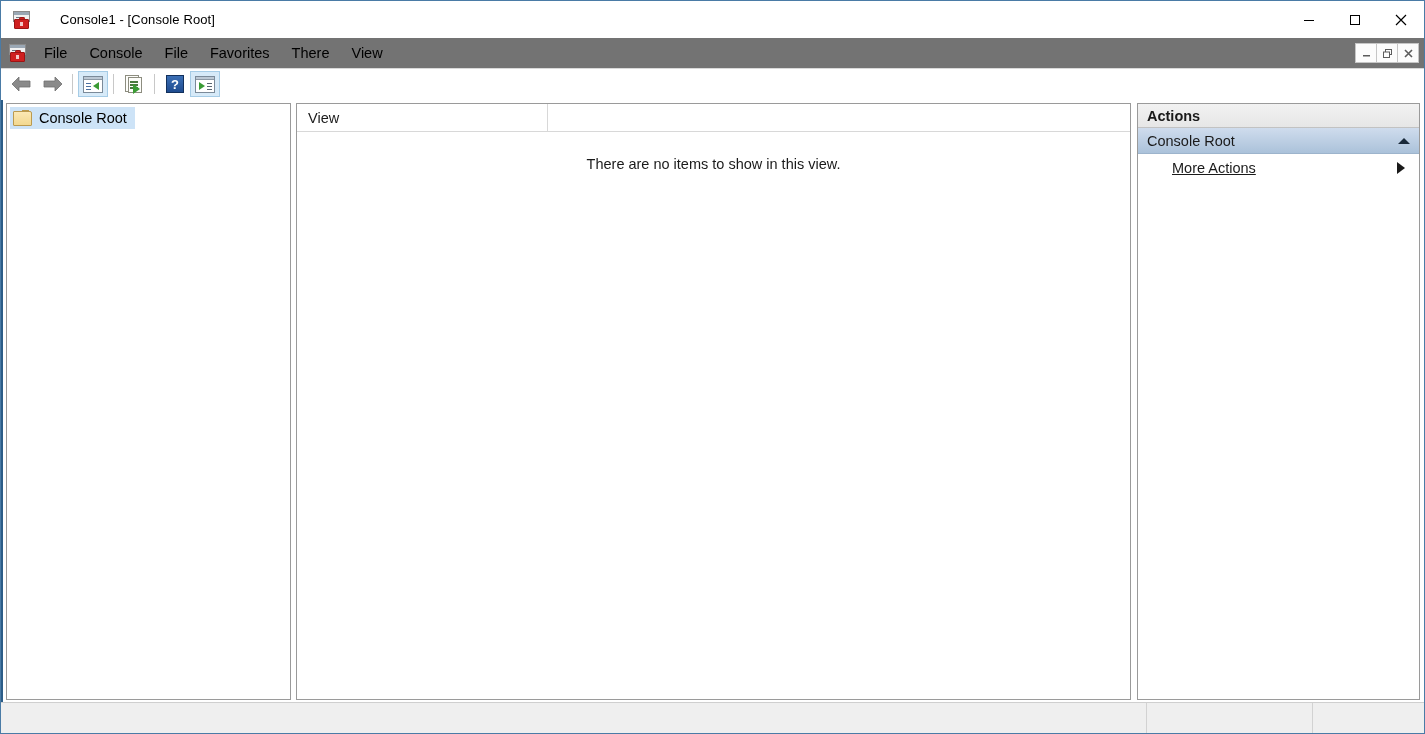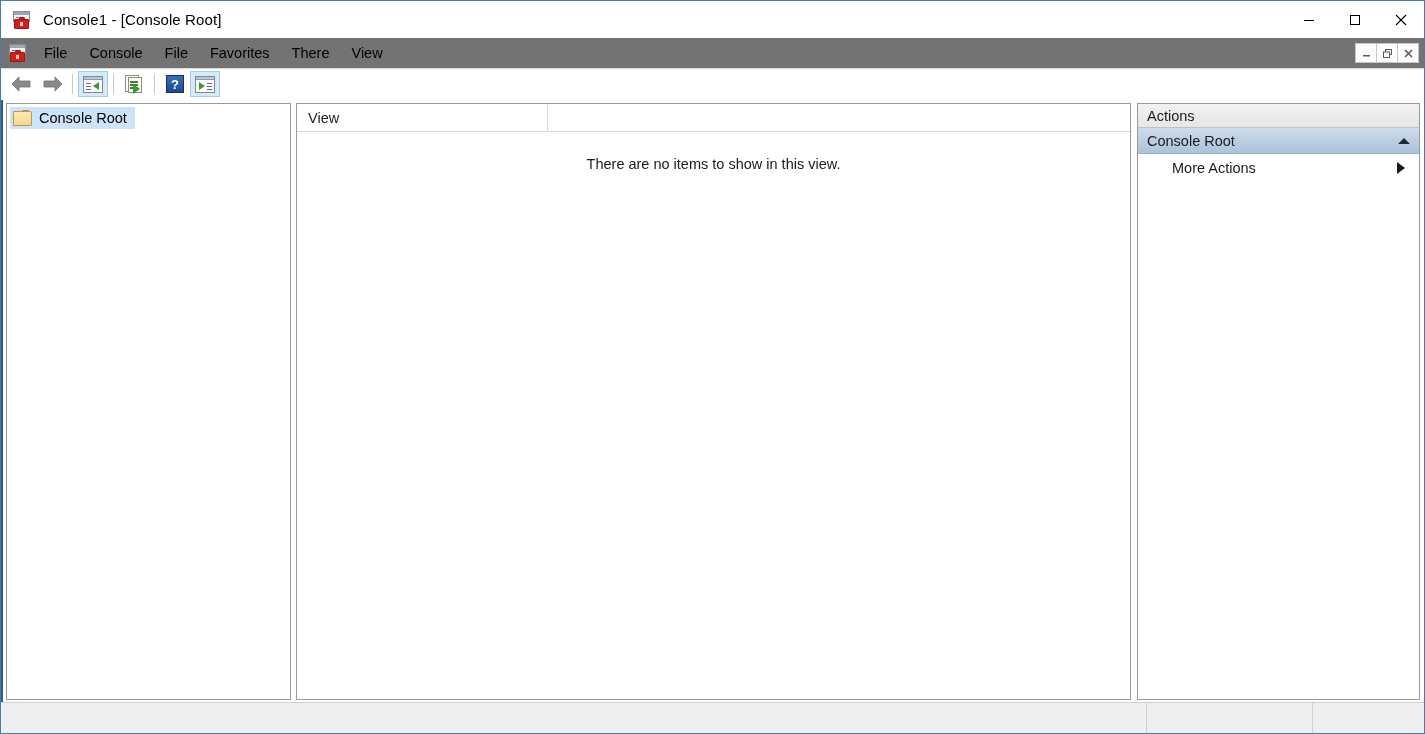--- a/index.html
+++ b/index.html
@@ -33,22 +33,22 @@
     align-items: center;
   }
   .titlebar-icon {
     margin-left: 11px;
     width: 20px;
     height: 20px;
     position: relative;
     flex: none;
   }
   .titlebar-text {
-    margin-left: 11px;
-    font-size: 15px;
+    margin-left: 28px;
+    font-size: 13px;
     color: #000000;
     white-space: nowrap;
     letter-spacing: 0.1px;
   }
   .titlebar-spacer { flex: 1 1 auto; }
   .wincontrols { display: flex; height: 37px; }
   .wincontrol {
     width: 46px;
     height: 37px;
     display: flex;
@@ -367,21 +367,21 @@
     overflow: hidden;
   }
   .actions-header {
     height: 24px;
     background: linear-gradient(#f2f2f2, #e6e6e6);
     border-bottom: 1px solid #c2c2c2;
     display: flex;
     align-items: center;
     padding-left: 9px;
     font-size: 14.5px;
-    font-weight: normal;
+    font-weight: bold;
     color: #1a1a1a;
   }
   .actions-group {
     height: 26px;
     background: linear-gradient(#cfdced, #abc2da);
     border-bottom: 1px solid #9db4cc;
     display: flex;
     align-items: center;
     padding: 0 9px 0 9px;
     font-size: 14.5px;
@@ -398,21 +398,21 @@
   .action-item {
     height: 28px;
     display: flex;
     align-items: center;
     padding-left: 34px;
     padding-right: 14px;
     font-size: 14.5px;
     color: #1a1a1a;
     cursor: default;
   }
-  .action-item .alabel { flex: 1 1 auto; }
+  .action-item .alabel { flex: 1 1 auto; text-decoration: underline; }
   .tri-right {
     width: 0; height: 0;
     border-top: 6px solid transparent;
     border-bottom: 6px solid transparent;
     border-left: 8px solid #1a1a1a;
   }
 
   
   .statusbar {
     position: absolute;

